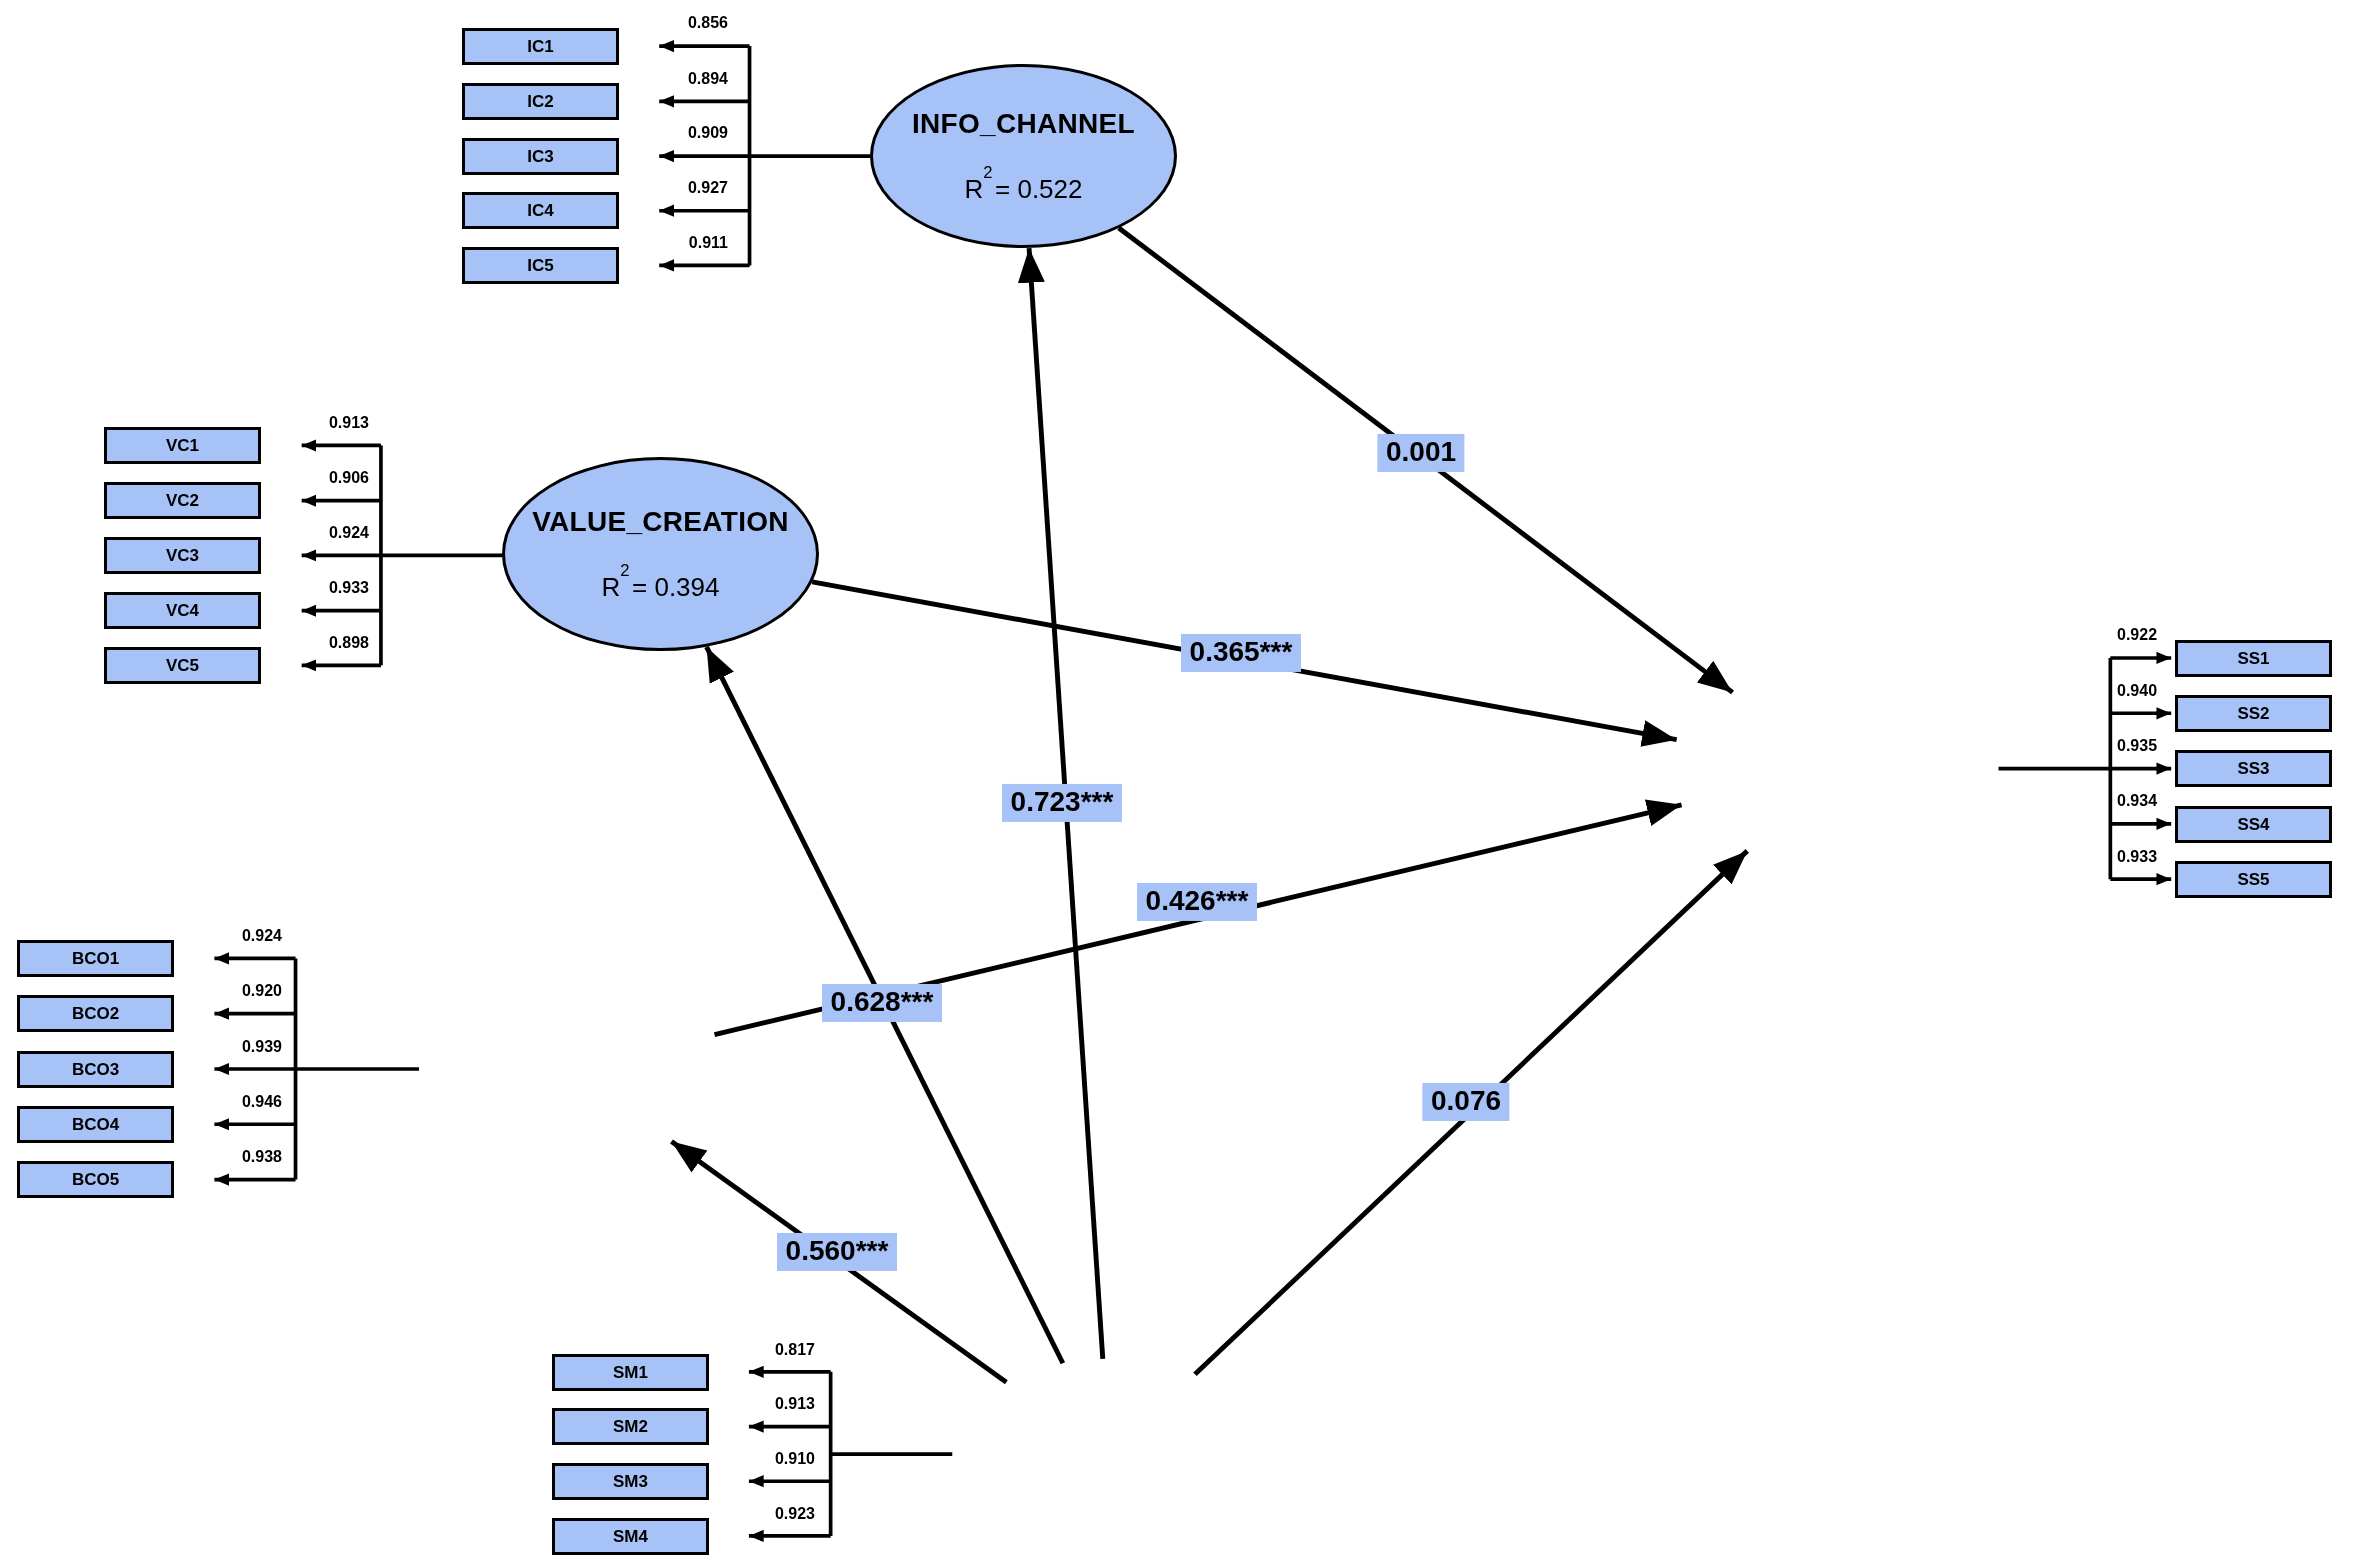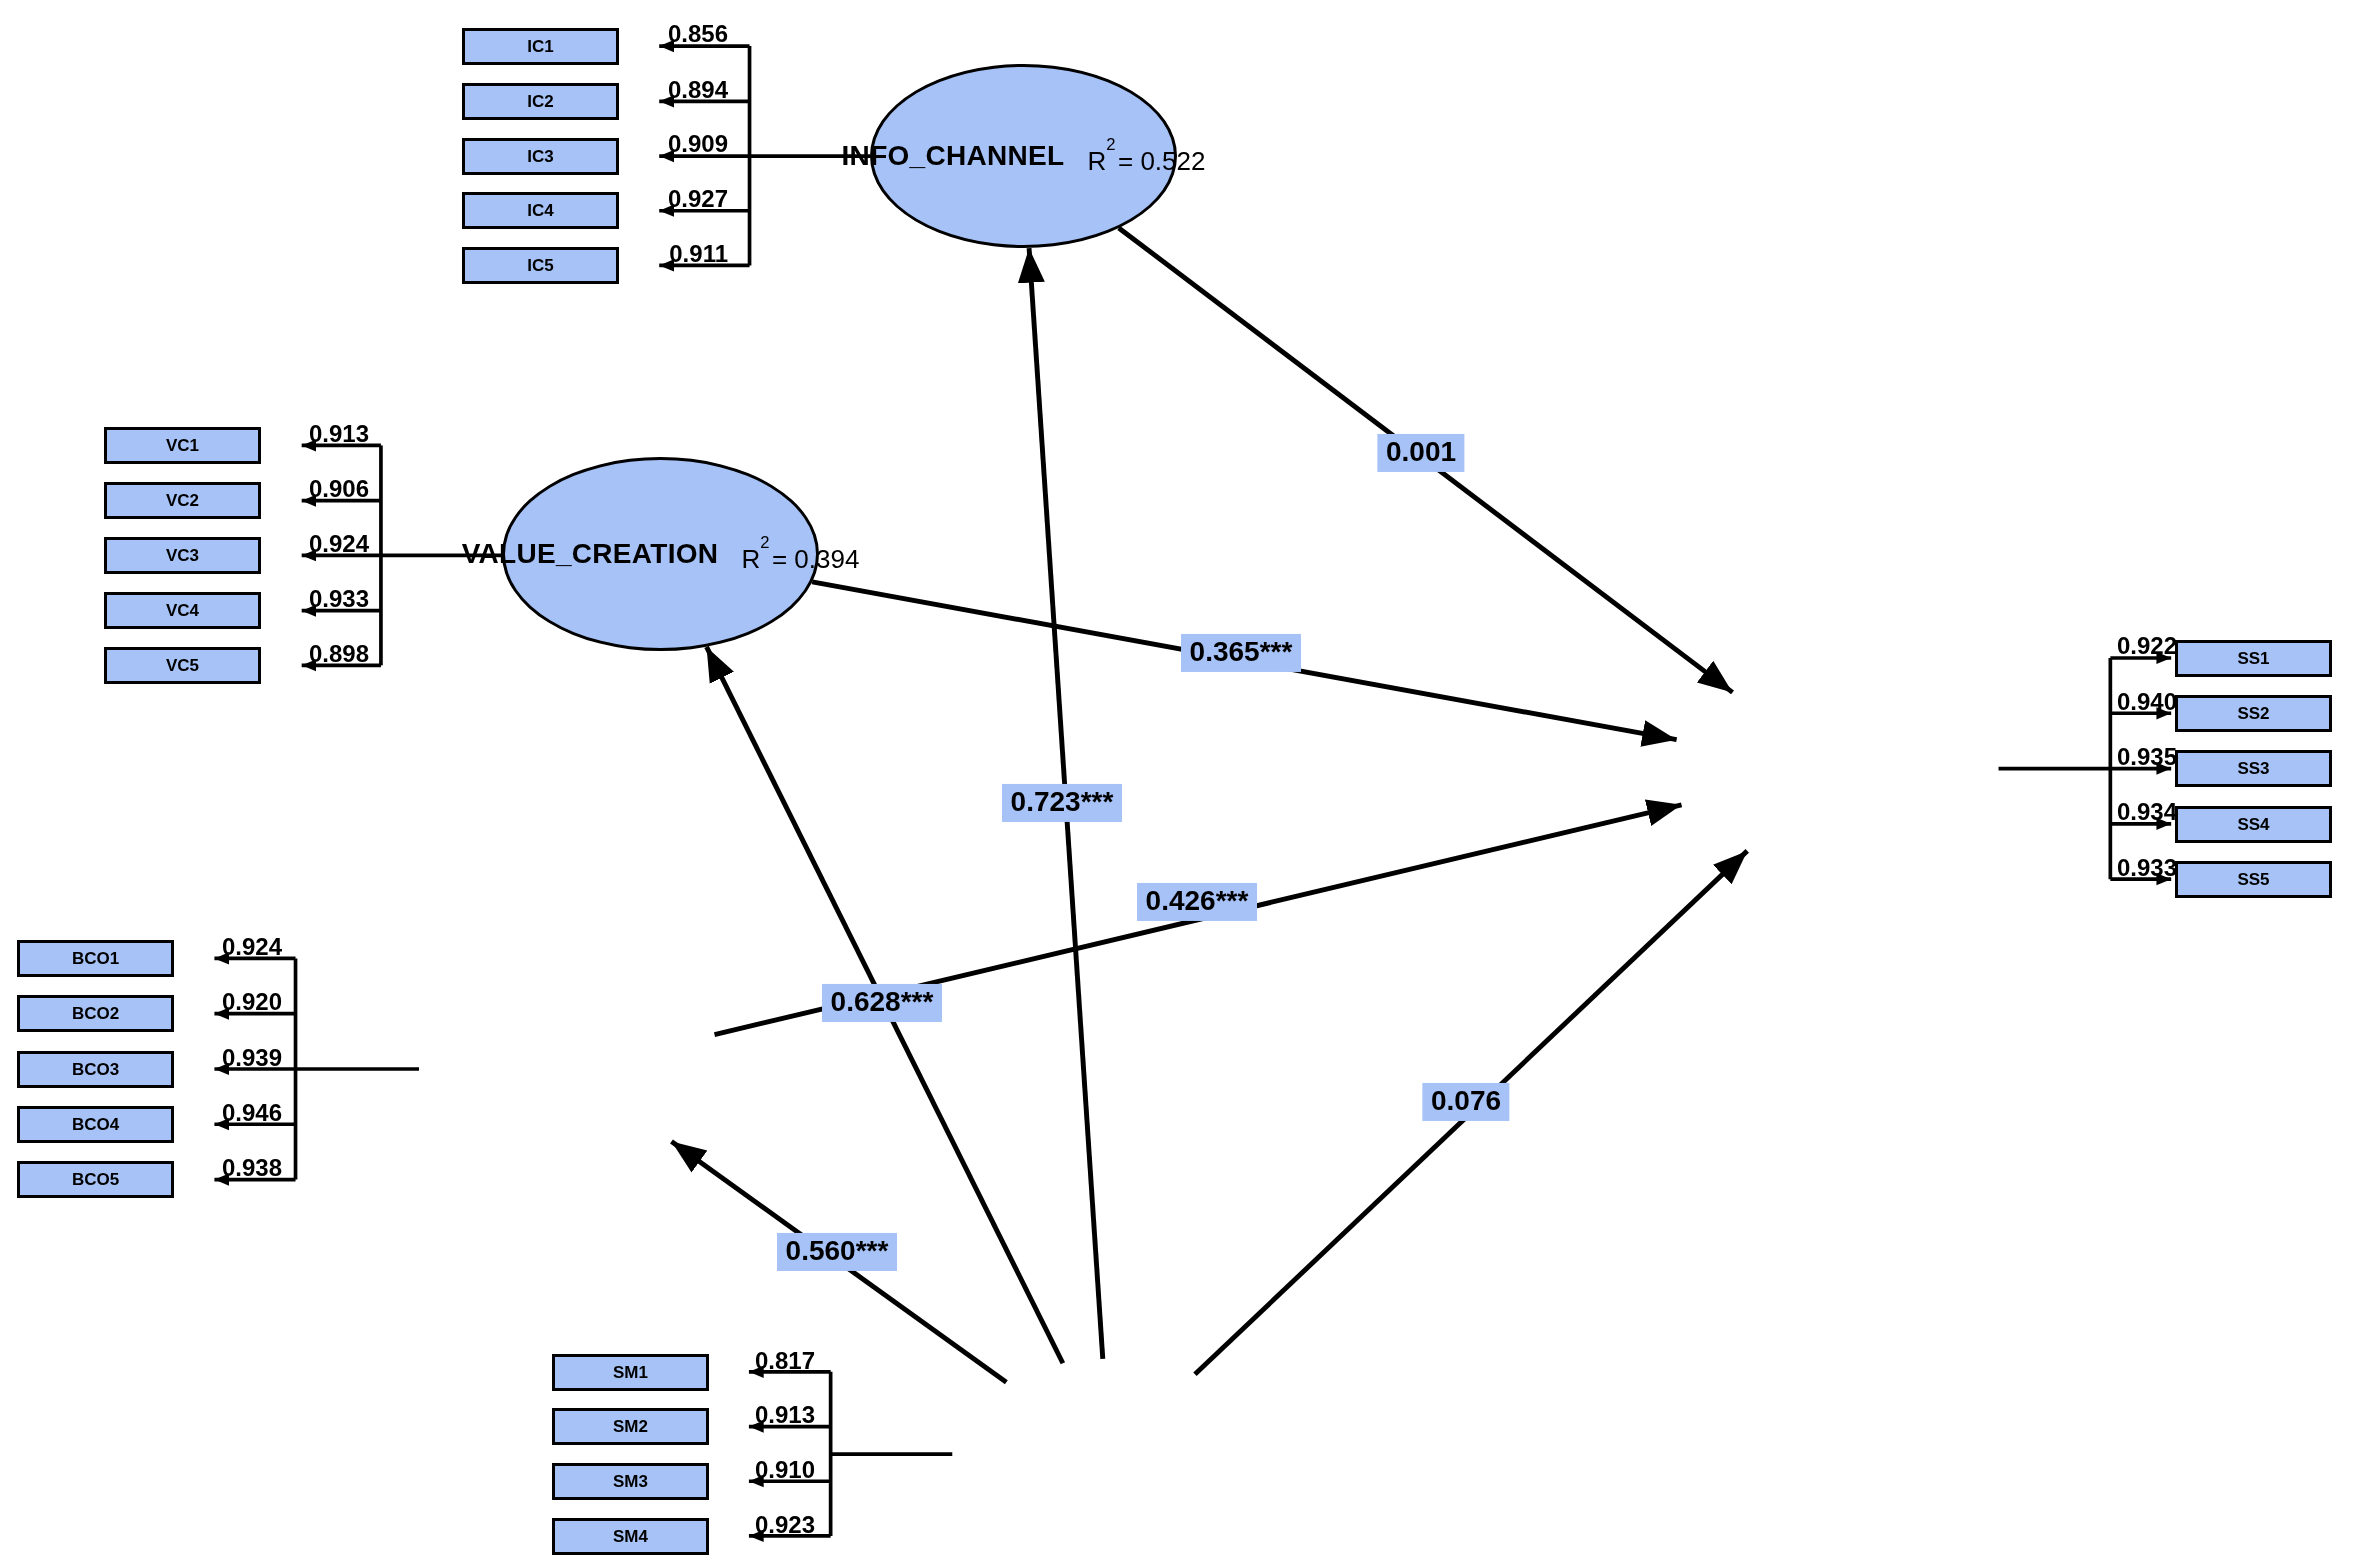--- a/index.html
+++ b/index.html
@@ -15,28 +15,28 @@
   svg.wires .m{stroke-width:6;}
   svg.wires .s{stroke-width:8;}
   .box{
     position:absolute;width:157px;height:37px;box-sizing:border-box;
     background:#a6c2f6;border:3.7px solid #000000;
     display:flex;align-items:center;justify-content:center;
     font-weight:bold;font-size:17px;color:#000;
   }
   .loading{
     position:absolute;width:135px;height:26px;line-height:26px;
-    font-weight:bold;font-size:24px;color:#000;white-space:nowrap;margin-top:11px;
+    font-weight:bold;font-size:16px;color:#000;white-space:nowrap;
   }
   .ra{text-align:right;}
   .la{text-align:left;}
   .ellipse{
     position:absolute;box-sizing:border-box;
     background:#a6c2f6;border:3.1px solid #000000;border-radius:50%;
-    display:flex;flex-direction:row;align-items:center;justify-content:center;
+    display:flex;flex-direction:column;align-items:center;justify-content:center;
     color:#000;
     gap:23px;
   }
   .ename{font-weight:bold;font-size:28px;letter-spacing:0.3px;white-space:nowrap;}
   .r2{font-size:26px;margin-top:9.8px;white-space:nowrap;}
   .r2 sup{font-size:16.6px;position:relative;top:-9.8px;margin-right:2.5px;}
   .plabel{
     position:absolute;transform:translate(-50%,-50%);
     background:#a6c2f6;padding:1.8px 8.6px 4.3px 8.6px;
     font-weight:bold;font-size:28px;color:#000;white-space:nowrap;

